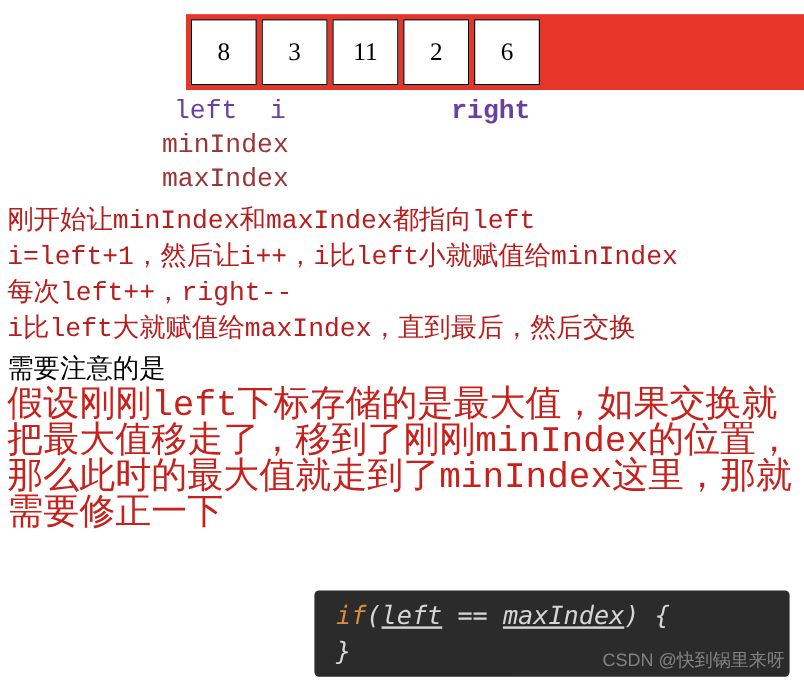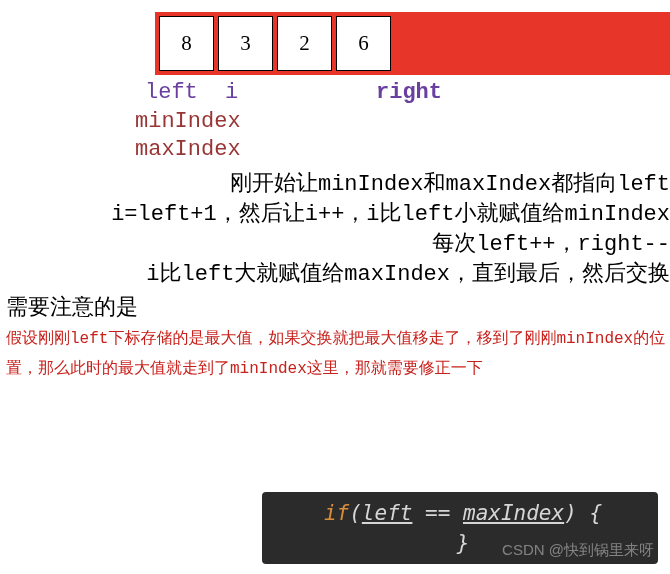--- a/index.html
+++ b/index.html
@@ -45,76 +45,75 @@
     .ptr-i { left: 225px; }
     .ptr-right { left: 376px; font-weight: bold; }
     .minmax {
       font-family: "Consolas", "Courier New", monospace;
       font-size: 22px;
       color: #9a3535;
       margin-left: 135px;
       line-height: 28px;
     }
     .green-text {
-      color: #000000;
+      color: #b91c1c;
       font-family: "Consolas", "Courier New", monospace;
       font-size: 22px;
       line-height: 30px;
       margin-left: 6px;
       margin-top: 6px;
-      text-align: right;
     }
     .black-text {
       color: #000;
       font-size: 22px;
       font-family: Liberation Sans, sans-serif;
       margin-left: 6px;
       margin-top: 2px;
     }
     .red-text {
       color: #c8201b;
-      font-size: 16px;
+      font-size: 30px;
       font-family: "Consolas", "Courier New", monospace;
       line-height: 30px;
       margin-left: 6px;
       margin-top: 2px;
     }
     .code-block {
       position: absolute;
       right: 12px;
       bottom: 10px;
       width: 396px;
       background: #2b2b2b;
       border-radius: 4px;
       color: #d6d6d6;
       font-family: "Consolas", "Lucida Console", monospace;
       font-size: 21px;
       line-height: 30px;
       padding: 6px 12px 6px 18px;
       font-style: italic;
-      text-align: center;
     }
     .kw { color: #d98d3a; font-style: italic; }
     .var-left, .var-max, .var-min { text-decoration: underline; }
     .watermark {
       position: absolute;
       right: 16px;
       bottom: 14px;
       color: #a0a0a0;
       font-size: 15px;
       font-family: "Microsoft YaHei", sans-serif;
       opacity: 0.75;
     }
   </style>
 </head>
 <body>
 
 <div class="array-container">
   <div class="cell">8</div>
   <div class="cell">3</div>
+  <div class="cell">11</div>
   <div class="cell">2</div>
   <div class="cell">6</div>
 </div>
 
 <div class="pointer-row">
   <span class="ptr-left">left</span>
   <span class="ptr-i">i</span>
   <span class="ptr-right">right</span>
 </div>
 

